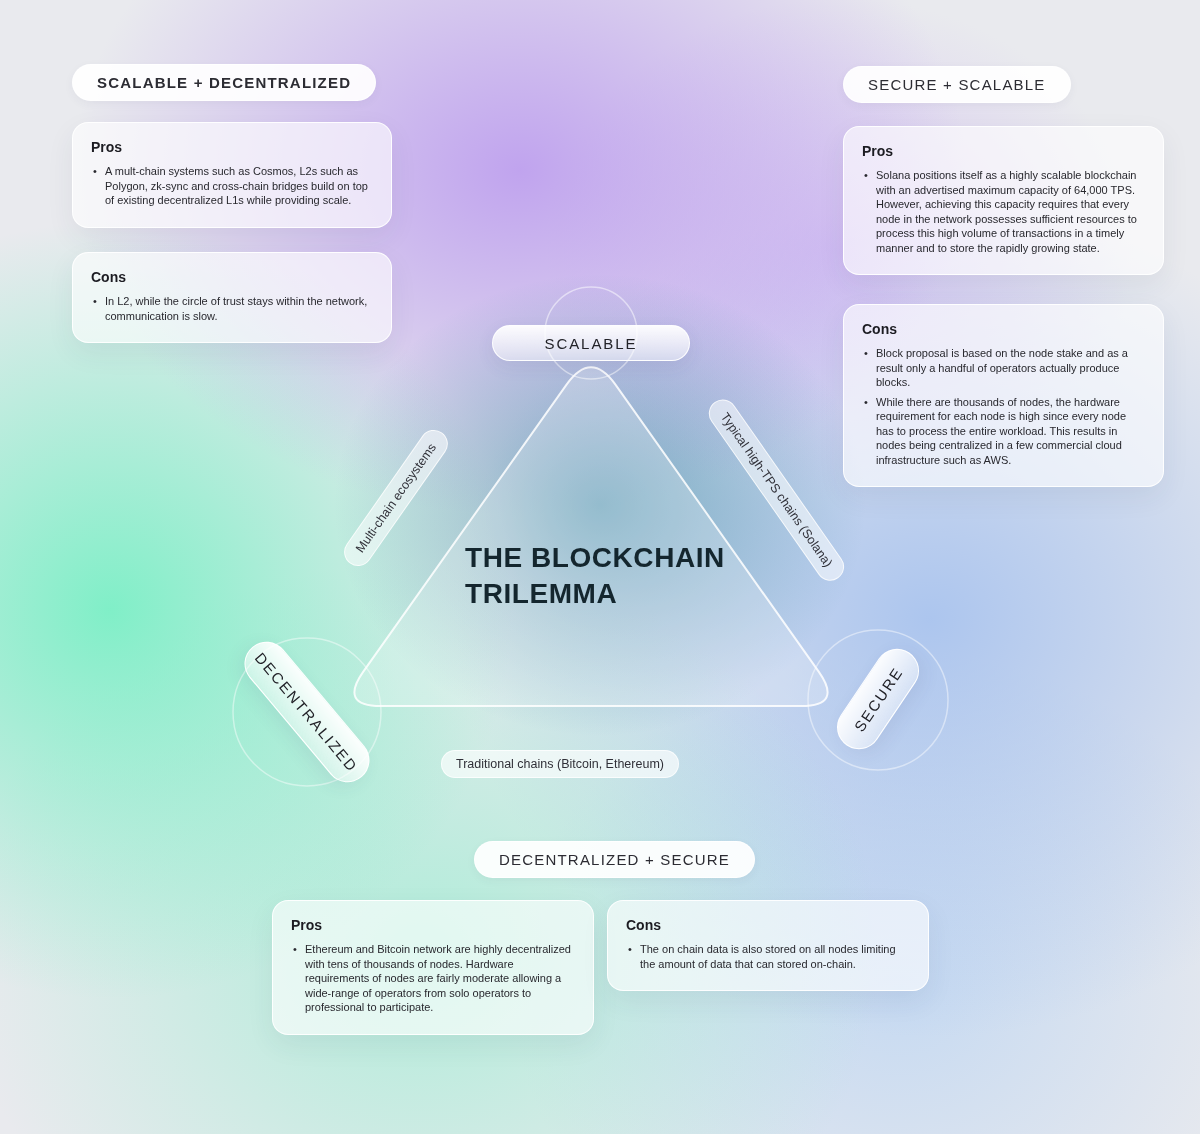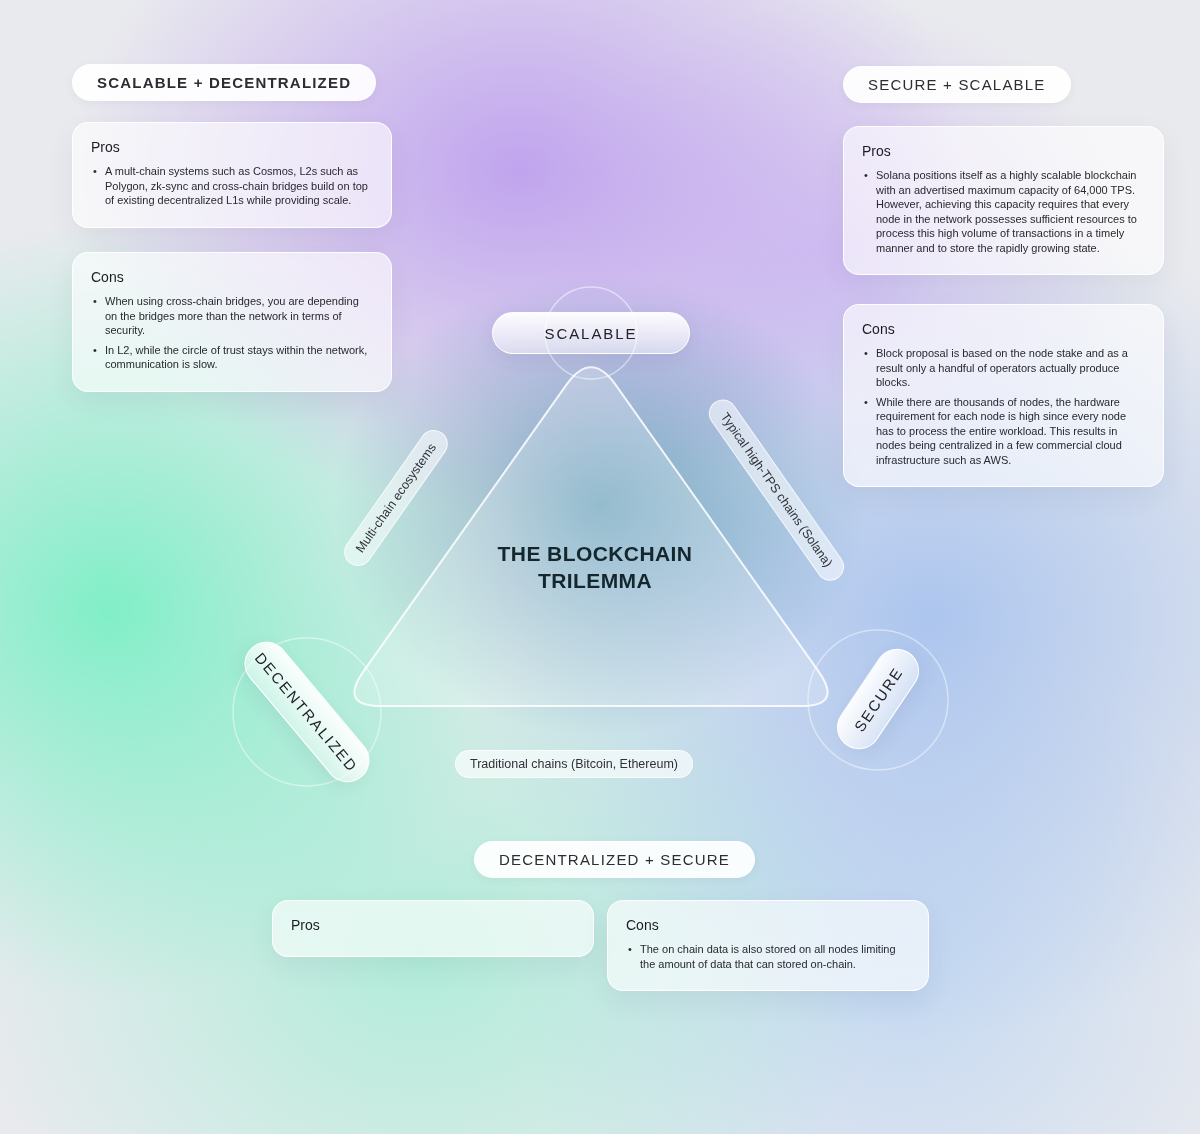--- a/index.html
+++ b/index.html
@@ -47,21 +47,21 @@
     position: absolute;
     z-index: 3;
     background: rgba(255,255,255,0.62);
     border: 1px solid rgba(255,255,255,0.9);
     border-radius: 16px;
     padding: 16px 18px 14px 18px;
     box-shadow: 0 10px 28px rgba(40,50,90,0.07);
   }
   .card h3 {
     font-size: 14px;
-    font-weight: 400;
+    font-weight: 700;
     color: #1c1c22;
     margin-bottom: 9px;
   }
   .card ul { list-style: none; }
   .card li {
     position: relative;
     padding-left: 14px;
     font-size: 11px;
     line-height: 1.32;
     color: #28282e;
@@ -85,48 +85,47 @@
     justify-content: center;
     background: linear-gradient(180deg, rgba(255,255,255,0.95) 0%, rgba(255,255,255,0.45) 100%);
     border: 1px solid rgba(255,255,255,0.95);
     border-radius: 999px;
     font-size: 15px;
     letter-spacing: 0.13em;
     color: #222228;
     white-space: nowrap;
     box-shadow: 0 6px 18px rgba(60,60,120,0.08);
   }
-  #vertex-top   { left: 492px; top: 312px; width: 198px; height: 42px; }
+  #vertex-top   { left: 492px; top: 325px; width: 198px; height: 36px; }
   #vertex-left  { left: 222px; top: 690px; width: 170px; height: 44px; transform: rotate(50deg); }
   #vertex-right { left: 822px; top: 677px; width: 112px; height: 44px; transform: rotate(-56deg); }
 
   
   .edge-label {
     position: absolute;
     z-index: 2;
     background: rgba(255,255,255,0.55);
     border: 1px solid rgba(255,255,255,0.75);
     border-radius: 999px;
     padding: 6px 14px;
     font-size: 12.5px;
     color: #303038;
     white-space: nowrap;
   }
   #edge-left   { left: 316px; top: 484px; transform: rotate(-55deg); }
   #edge-right  { left: 669px; top: 476px; transform: rotate(55deg); }
-  #edge-bottom { left: 455px; top: 750px; transform: none; background: rgba(255,255,255,0.65); }
+  #edge-bottom { left: 441px; top: 750px; transform: none; background: rgba(255,255,255,0.65); }
 
   .center-title {
     position: absolute;
     z-index: 2;
     left: 465px;
     top: 540px;
     width: 260px;
-    text-align: center;
-    font-size: 21px;
+    font-size: 28px;
     font-weight: 700;
     letter-spacing: 0.02em;
     line-height: 1.3;
     color: #14262e;
   }
 </style>
 </head>
 <body>
 
 <div class="canvas">
@@ -144,41 +143,43 @@
 
   <div class="card" id="card-sd-pros">
     <h3>Pros</h3>
     <ul>
       <li>A mult-chain systems such as Cosmos, L2s such as Polygon, zk-sync and cross-chain bridges build on top of existing decentralized L1s while providing scale.</li>
     </ul>
   </div>
   <div class="card" id="card-sd-cons">
     <h3>Cons</h3>
     <ul>
-      <li>When using cross-chain bridges, you are depending on the bridges more than the network in terms of security.</li>
       <li>In L2, while the circle of trust stays within the network, communication is slow.</li>
     </ul>
   </div>
 
   <div class="card" id="card-ss-pros">
     <h3>Pros</h3>
     <ul>
       <li>Solana positions itself as a highly scalable blockchain with an advertised maximum capacity of 64,000 TPS. However, achieving this capacity requires that every node in the network possesses sufficient resources to process this high volume of transactions in a timely manner and to store the rapidly growing state.</li>
     </ul>
   </div>
   <div class="card" id="card-ss-cons">
     <h3>Cons</h3>
     <ul>
       <li>Block proposal is based on the node stake and as a result only a handful of operators actually produce blocks.</li>
       <li>While there are thousands of nodes, the hardware requirement for each node is high since every node has to process the entire workload. This results in nodes being centralized in a few commercial cloud infrastructure such as AWS.</li>
     </ul>
   </div>
 
   <div class="card" id="card-ds-pros">
     <h3>Pros</h3>
+    <ul>
+      <li>Ethereum and Bitcoin network are highly decentralized with tens of thousands of nodes. Hardware requirements of nodes are fairly moderate allowing a wide-range of operators from solo operators to professional to participate.</li>
+    </ul>
   </div>
   <div class="card" id="card-ds-cons">
     <h3>Cons</h3>
     <ul>
       <li>The on chain data is also stored on all nodes limiting the amount of data that can stored on-chain.</li>
     </ul>
   </div>
 
   <div class="vertex" id="vertex-top">SCALABLE</div>
   <div class="vertex" id="vertex-left">DECENTRALIZED</div>

